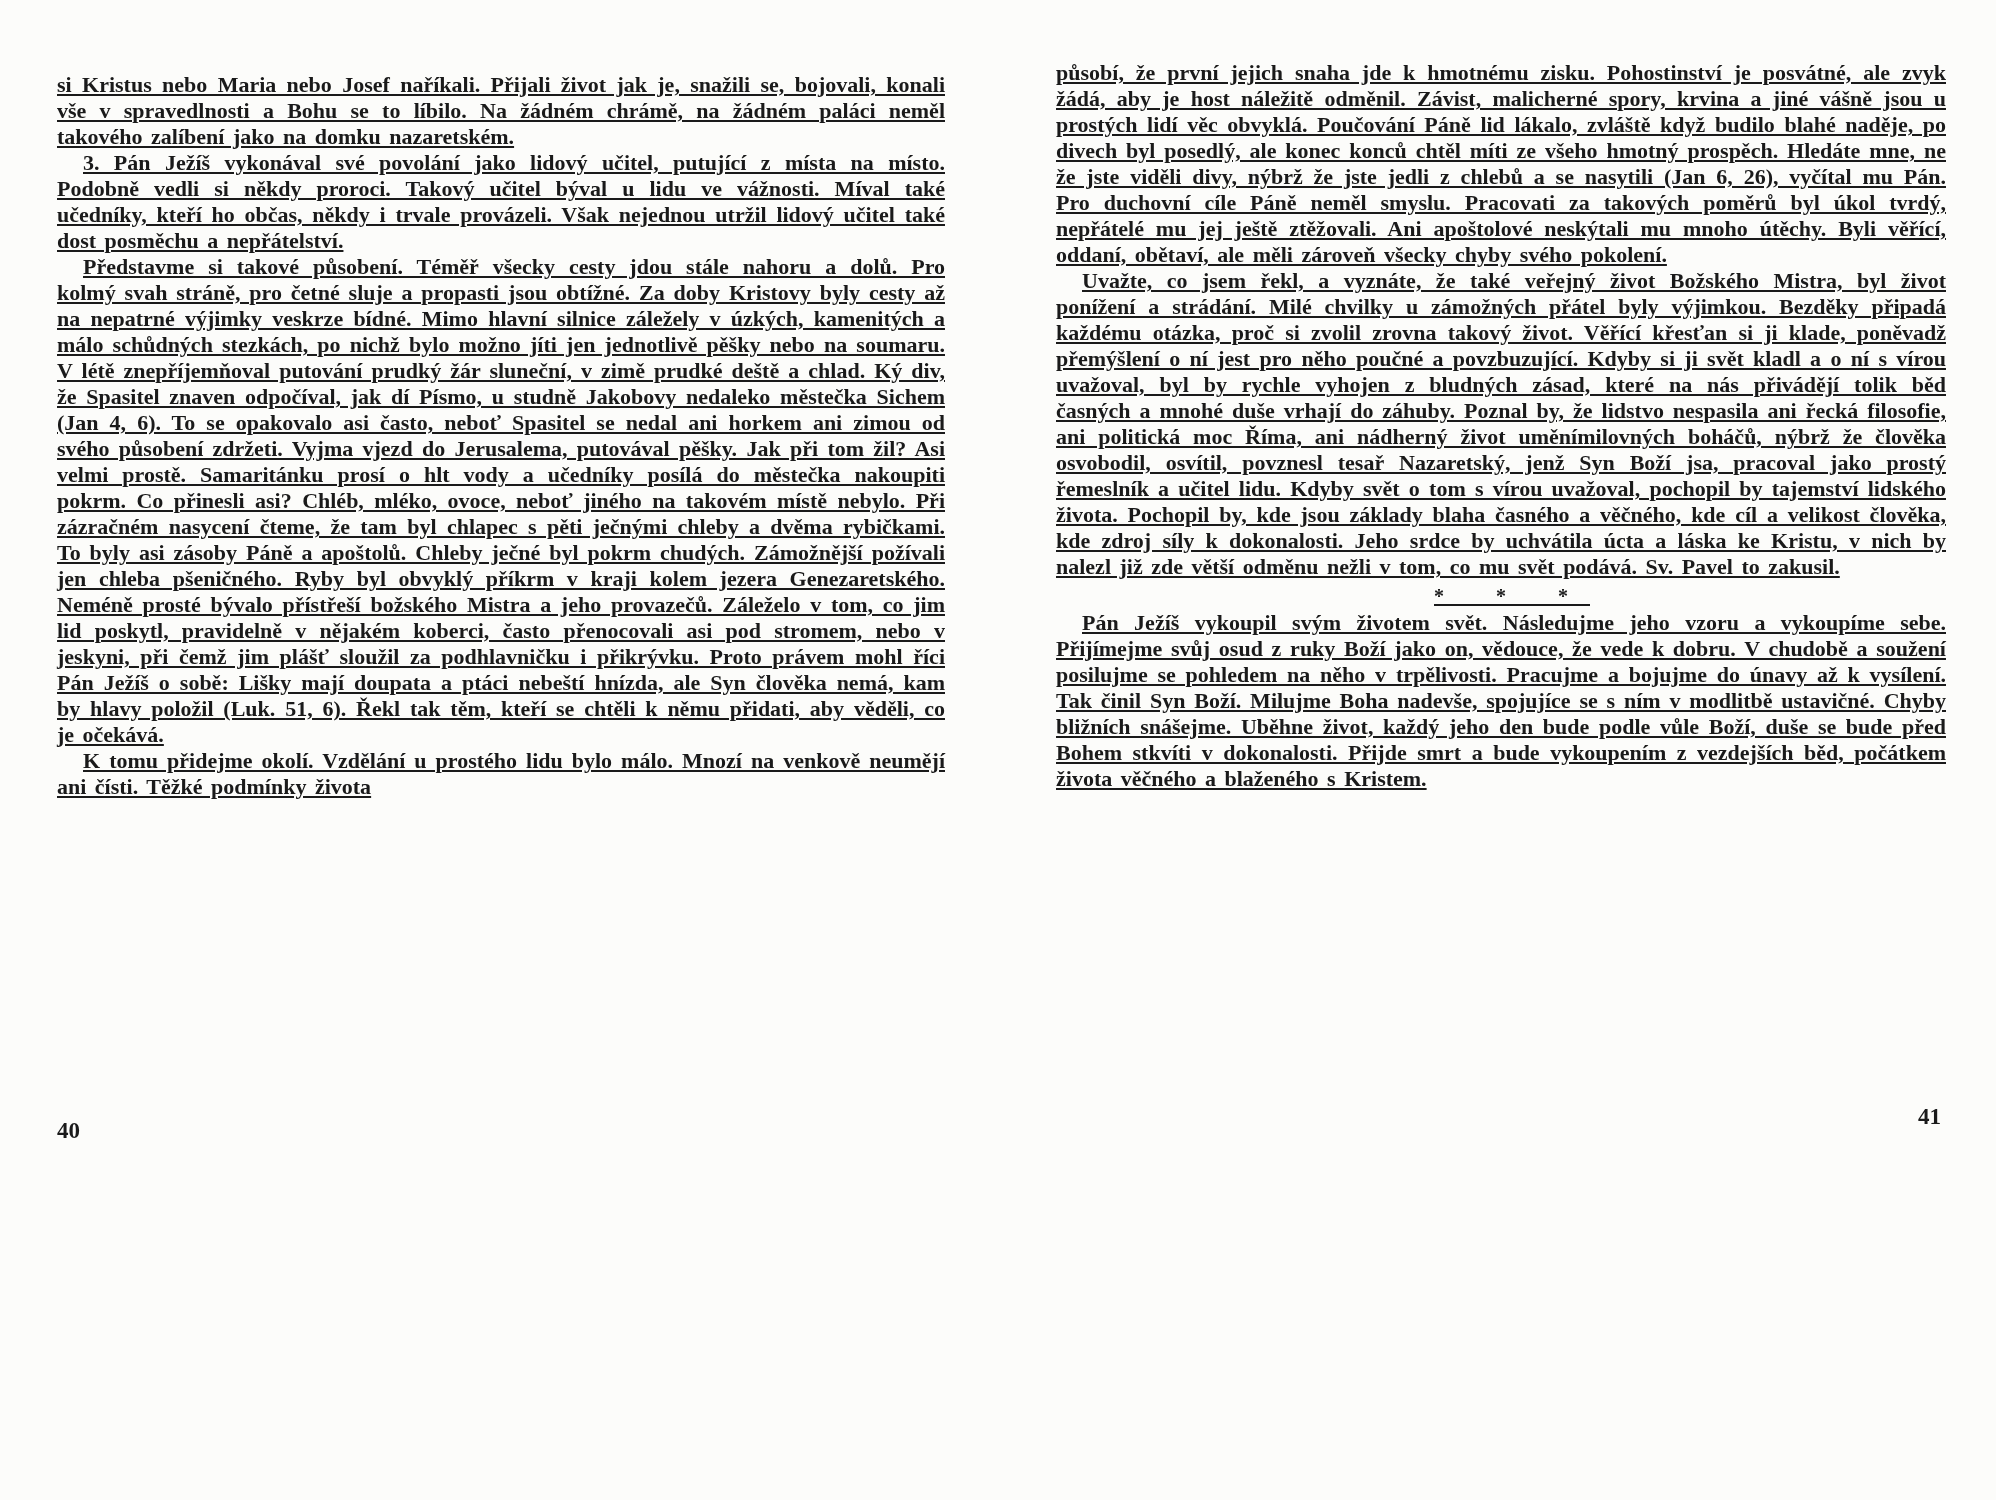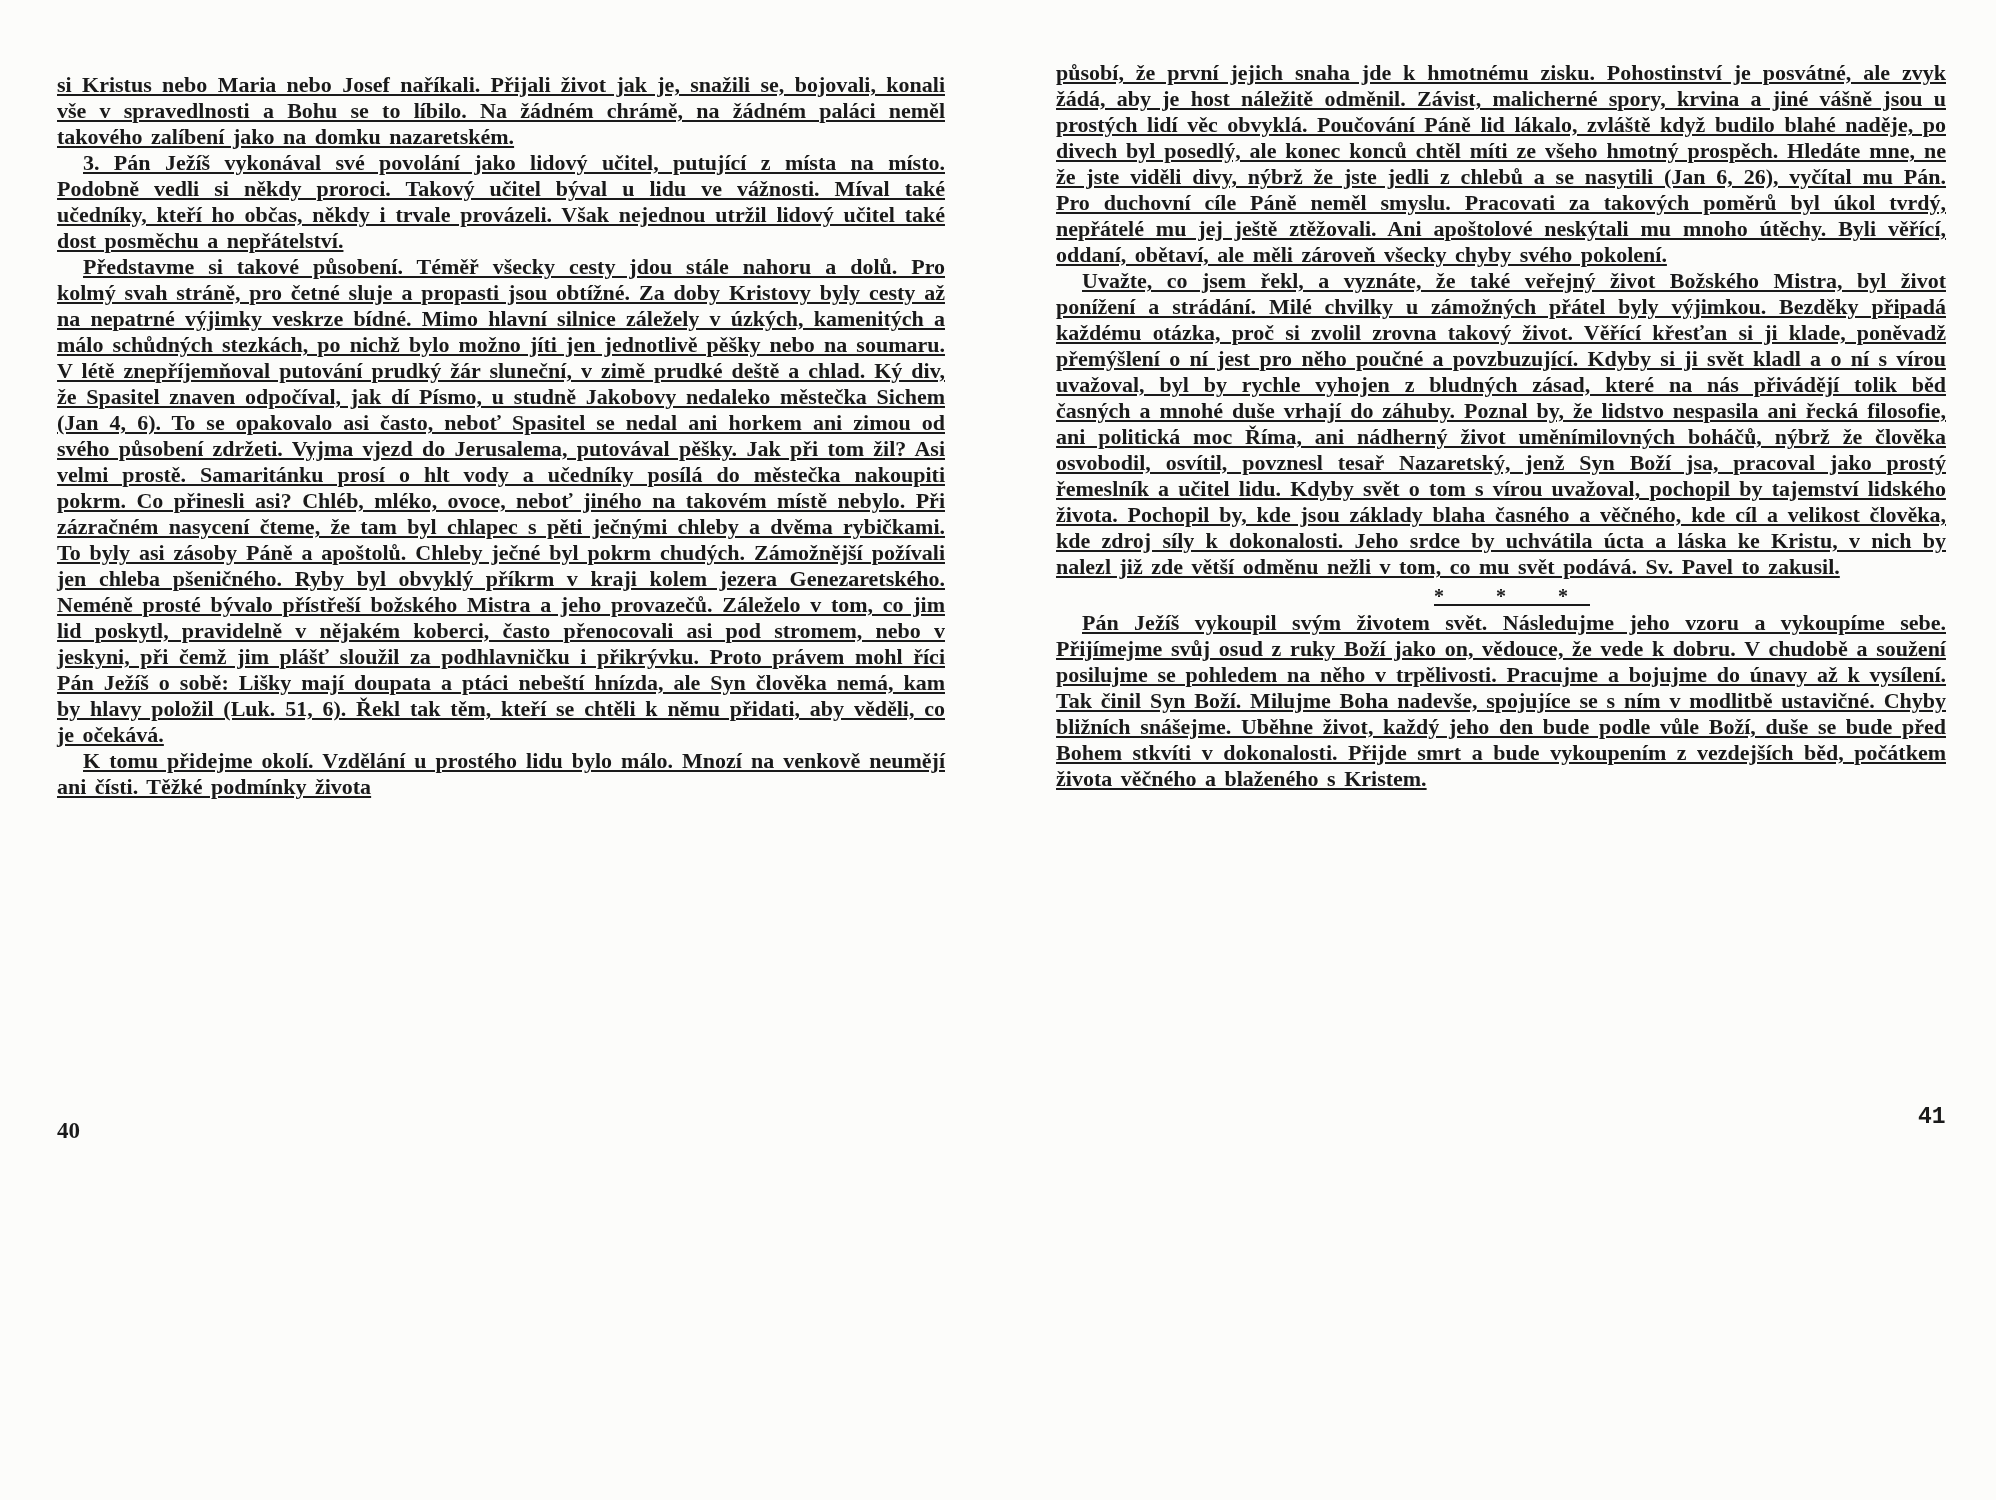--- a/index.html
+++ b/index.html
@@ -35,21 +35,21 @@
     font-weight: 700;
     margin: 3px 0 1px 0;
   }
   .pagenum {
     position: absolute;
     font-size: 23px;
     font-weight: 700;
     color: #1a1a1a;
   }
   .pagenum-left  { left: 57px;   top: 1118px; }
-  .pagenum-right { left: 1918px; top: 1104px; font-family: Liberation Mono, monospace; }
+  .pagenum-right { left: 1918px; top: 1104px; }
 </style>
 </head>
 <body>
 
 <main>
 
   <section class="page page-left" lang="cs">
     <p>si Kristus nebo Maria nebo Josef naříkali. Přijali život jak je, snažili se, bojovali, konali vše v spravedlnosti a Bohu se to líbilo. Na žádném chrámě, na žádném paláci neměl takového zalíbení jako na domku nazaretském.</p>
     <p class="indent">3. Pán Ježíš vykonával své povolání jako lidový učitel, putující z místa na místo. Podobně vedli si někdy proroci. Takový učitel býval u lidu ve vážnosti. Míval také učedníky, kteří ho občas, někdy i trvale provázeli. Však nejednou utržil lidový učitel také dost posměchu a nepřátelství.</p>
     <p class="indent">Představme si takové působení. Téměř všecky cesty jdou stále nahoru a dolů. Pro kolmý svah stráně, pro četné sluje a propasti jsou obtížné. Za doby Kristovy byly cesty až na nepatrné výjimky veskrze bídné. Mimo hlavní silnice záležely v úzkých, kamenitých a málo schůdných stezkách, po nichž bylo možno jíti jen jednotlivě pěšky nebo na soumaru. V létě znepříjemňoval putování prudký žár sluneční, v zimě prudké deště a chlad. Ký div, že Spasitel znaven odpočíval, jak dí Písmo, u studně Jakobovy nedaleko městečka Sichem (Jan 4, 6). To se opakovalo asi často, neboť Spasitel se nedal ani horkem ani zimou od svého působení zdržeti. Vyjma vjezd do Jerusalema, putovával pěšky. Jak při tom žil? Asi velmi prostě. Samaritánku prosí o hlt vody a učedníky posílá do městečka nakoupiti pokrm. Co přinesli asi? Chléb, mléko, ovoce, neboť jiného na takovém místě nebylo. Při zázračném nasycení čteme, že tam byl chlapec s pěti ječnými chleby a dvěma rybičkami. To byly asi zásoby Páně a apoštolů. Chleby ječné byl pokrm chudých. Zámožnější požívali jen chleba pšeničného. Ryby byl obvyklý příkrm v kraji kolem jezera Genezaretského. Neméně prosté bývalo přístřeší božského Mistra a jeho provazečů. Záleželo v tom, co jim lid poskytl, pravidelně v nějakém koberci, často přenocovali asi pod stromem, nebo v jeskyni, při čemž jim plášť sloužil za podhlavničku i přikrývku. Proto právem mohl říci Pán Ježíš o sobě: Lišky mají doupata a ptáci nebeští hnízda, ale Syn člověka nemá, kam by hlavy položil (Luk. 51, 6). Řekl tak těm, kteří se chtěli k němu přidati, aby věděli, co je očekává.</p>

